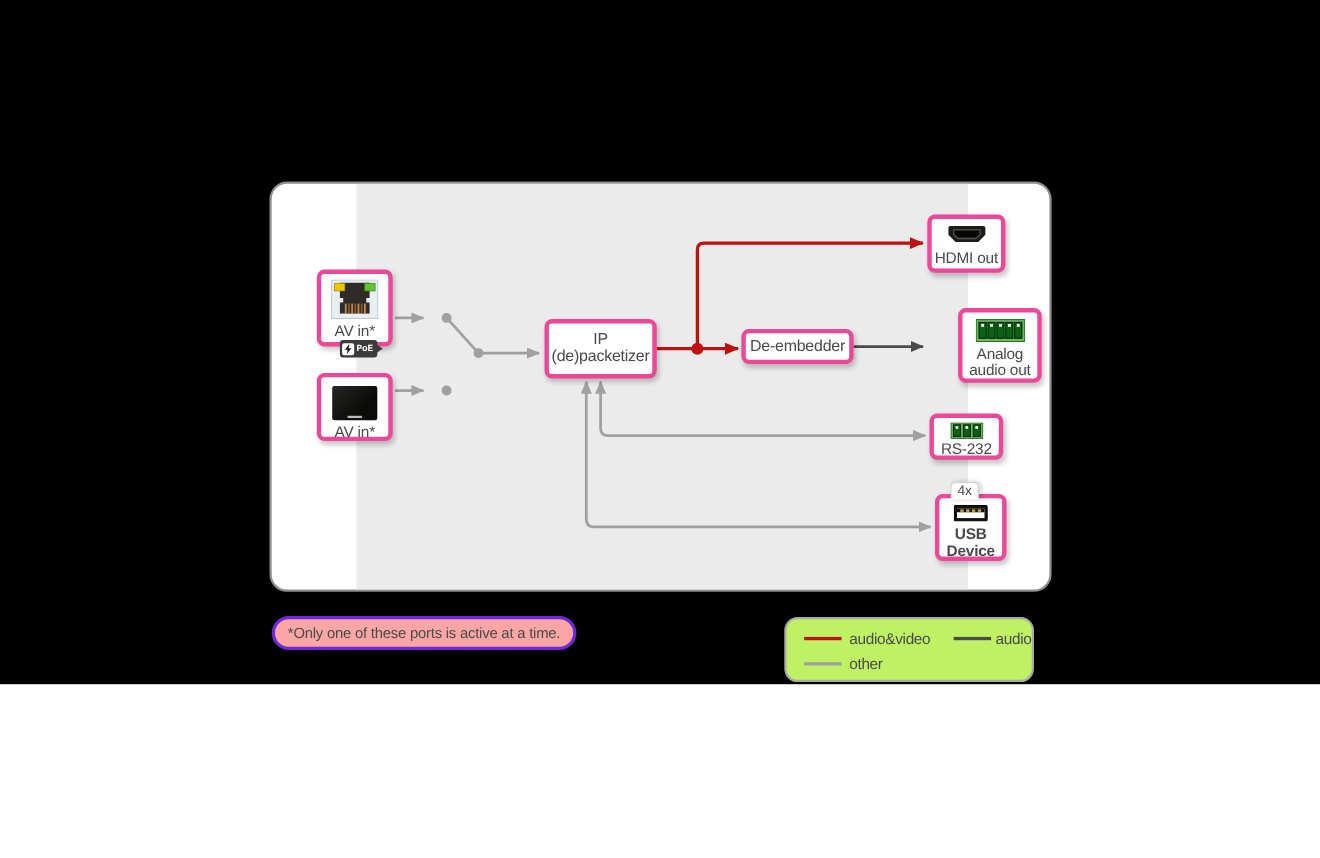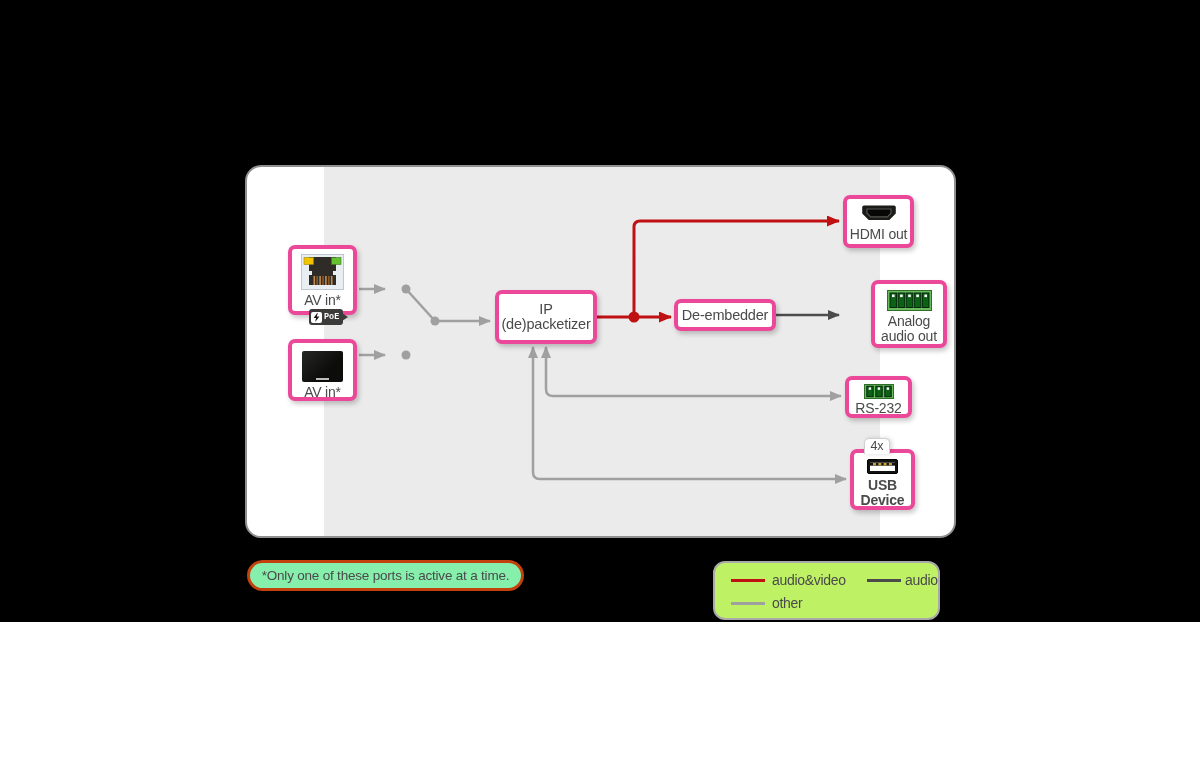--- a/index.html
+++ b/index.html
@@ -36,22 +36,22 @@
   .poe .ptxt{color:#fff;font-size:8.5px;font-weight:bold;letter-spacing:0;}
   
   .badge4x{position:absolute;left:617px;top:271px;width:24px;height:15px;background:#fff;
        border:1.5px solid #cfcfcf;border-bottom:0;border-radius:5px 5px 0 0;z-index:4;
        display:flex;align-items:flex-start;justify-content:center;font-size:12.5px;color:var(--text,#4a4a4a);
        box-shadow:2px 0 4px rgba(0,0,0,0.15);}
   
   .av2icon{width:41px;height:31px;border-radius:2px;background:linear-gradient(135deg,#262624 0%,#0c0c0b 65%);position:relative;}
   .av2icon:after{content:"";position:absolute;left:14px;bottom:2px;width:13px;height:2px;background:#bdbdbd;}
   
-  .note{position:absolute;left:247px;top:560px;width:277px;height:31px;background:#86efac;
-        border:3px solid #c2410c;border-radius:18px;box-sizing:border-box;display:flex;
+  .note{position:absolute;left:247px;top:560px;width:277px;height:31px;background:#fca5a5;
+        border:3px solid #6d28d9;border-radius:18px;box-sizing:border-box;display:flex;
         align-items:center;justify-content:center;z-index:2;}
   .note span{font-size:13.5px;letter-spacing:-0.2px;color:var(--text,#4a4a4a);white-space:nowrap;}
   
   .legend{position:absolute;left:713px;top:561px;width:227px;height:59px;background:#bef264;
         border:2.5px solid #a9a9a9;border-radius:12px;box-sizing:border-box;z-index:2;}
   .legend .sample{position:absolute;width:34px;height:3px;}
   .legend .ltxt{position:absolute;font-size:14px;letter-spacing:-0.3px;color:var(--text,#4a4a4a);white-space:nowrap;}
   .s-av{background:var(--av,#bf1012);}
   .s-audio{background:var(--audio,#4b4b4b);}
   .s-other{background:var(--other,#a0a0a0);}

